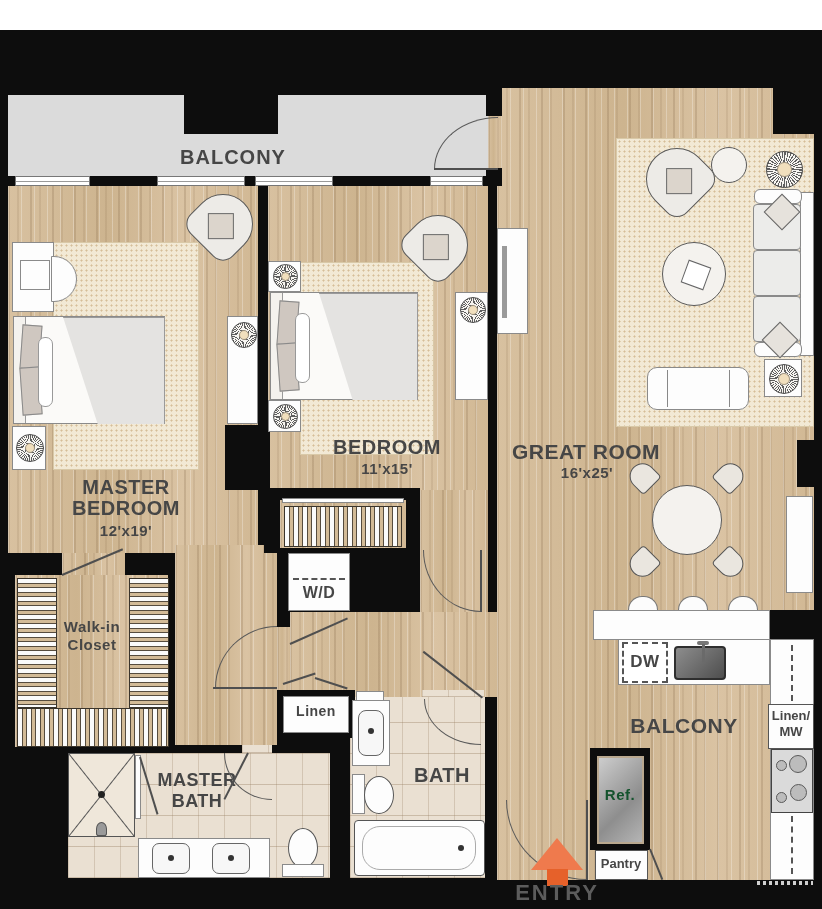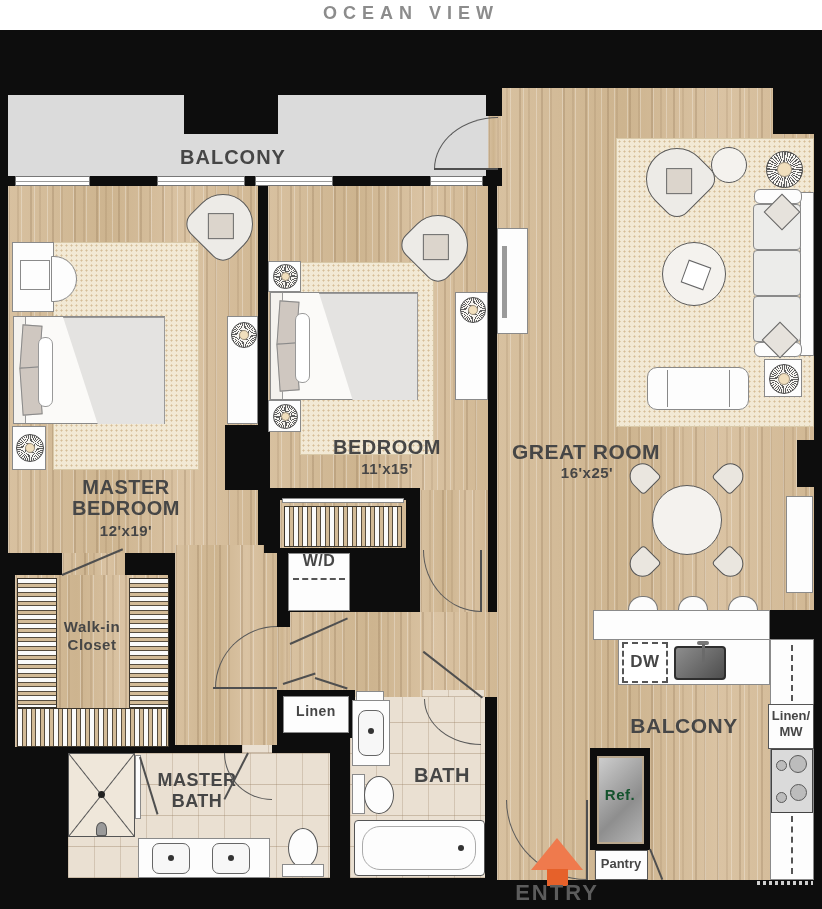--- a/index.html
+++ b/index.html
@@ -51,21 +51,20 @@
   
   .lbl{color:#464646;font-weight:700;white-space:nowrap;transform:translateX(-50%);letter-spacing:.5px;}
   .dashv{border-left:2px dashed #555;}
   .dashh{border-top:2px dashed #555;}
 </style>
 </head>
 <body>
 
 <div id="plan">
 
-  <div class="abs" style="left:0;top:3px;width:822px;text-align:center;font-size:18px;font-weight:700;letter-spacing:6px;color:#8c8c8c;">OCEAN VIEW</div>
 
   <div class="abs wallbase" style="left:0;top:30px;width:822px;height:879px;"></div>
 
   <div class="abs balcony" style="left:8px;top:95px;width:485px;height:81px;"></div>
   <div class="abs wall" style="left:184px;top:95px;width:94px;height:39px;"></div>
   <div class="abs wood" style="left:8px;top:186px;width:250px;height:367px;"></div>
   <div class="abs wood" style="left:175px;top:545px;width:102px;height:200px;"></div>
   <div class="abs wood" style="left:62px;top:553px;width:63px;height:22px;"></div>
   <div class="abs wood" style="left:15px;top:575px;width:153px;height:172px;"></div>
   <div class="abs wood" style="left:268px;top:186px;width:220px;height:320px;"></div>
@@ -144,21 +143,21 @@
   <div class="abs lbl" style="left:387px;top:436px;font-size:20px;">BEDROOM</div>
   <div class="abs lbl" style="left:387px;top:460px;font-size:15px;">11'x15'</div>
 
   <div class="abs wall" style="left:264px;top:488px;width:156px;height:65px;"></div>
   <div class="abs wood" style="left:280px;top:500px;width:126px;height:48px;"></div>
   <div class="abs" style="left:282px;top:498px;width:122px;height:5px;background:#fff;border:1px solid #888;box-sizing:border-box;"></div>
   <div class="abs rackh" style="left:284px;top:506px;width:116px;height:39px;"></div>
   <div class="abs wall" style="left:350px;top:548px;width:70px;height:64px;"></div>
   <div class="abs white" style="left:288px;top:553px;width:62px;height:58px;"></div>
   <div class="abs dashh" style="left:293px;top:578px;width:52px;height:0;"></div>
-  <div class="abs lbl" style="left:319px;top:552px;font-size:16px;">W/D</div>
+  <div class="abs lbl" style="left:319px;top:584px;font-size:16px;">W/D</div>
   <div class="abs leaf" style="left:290px;top:643px;width:63px;height:2px;transform:rotate(-24deg);transform-origin:left center;"></div>
 
   <div class="abs arc arc-bl" style="left:423px;top:550px;width:58px;height:62px;"></div>
   <div class="abs leaf" style="left:480px;top:550px;width:2px;height:62px;"></div>
 
   <div class="abs wall" style="left:277px;top:690px;width:78px;height:48px;"></div>
   <div class="abs white" style="left:283px;top:696px;width:66px;height:37px;border-width:1px;"></div>
   <div class="abs lbl" style="left:316px;top:703px;font-size:14px;">Linen</div>
   <div class="abs leaf" style="left:283px;top:683px;width:34px;height:2px;transform:rotate(-18deg);transform-origin:left center;"></div>
   <div class="abs leaf" style="left:315px;top:677px;width:34px;height:2px;transform:rotate(18deg);transform-origin:left center;"></div>

